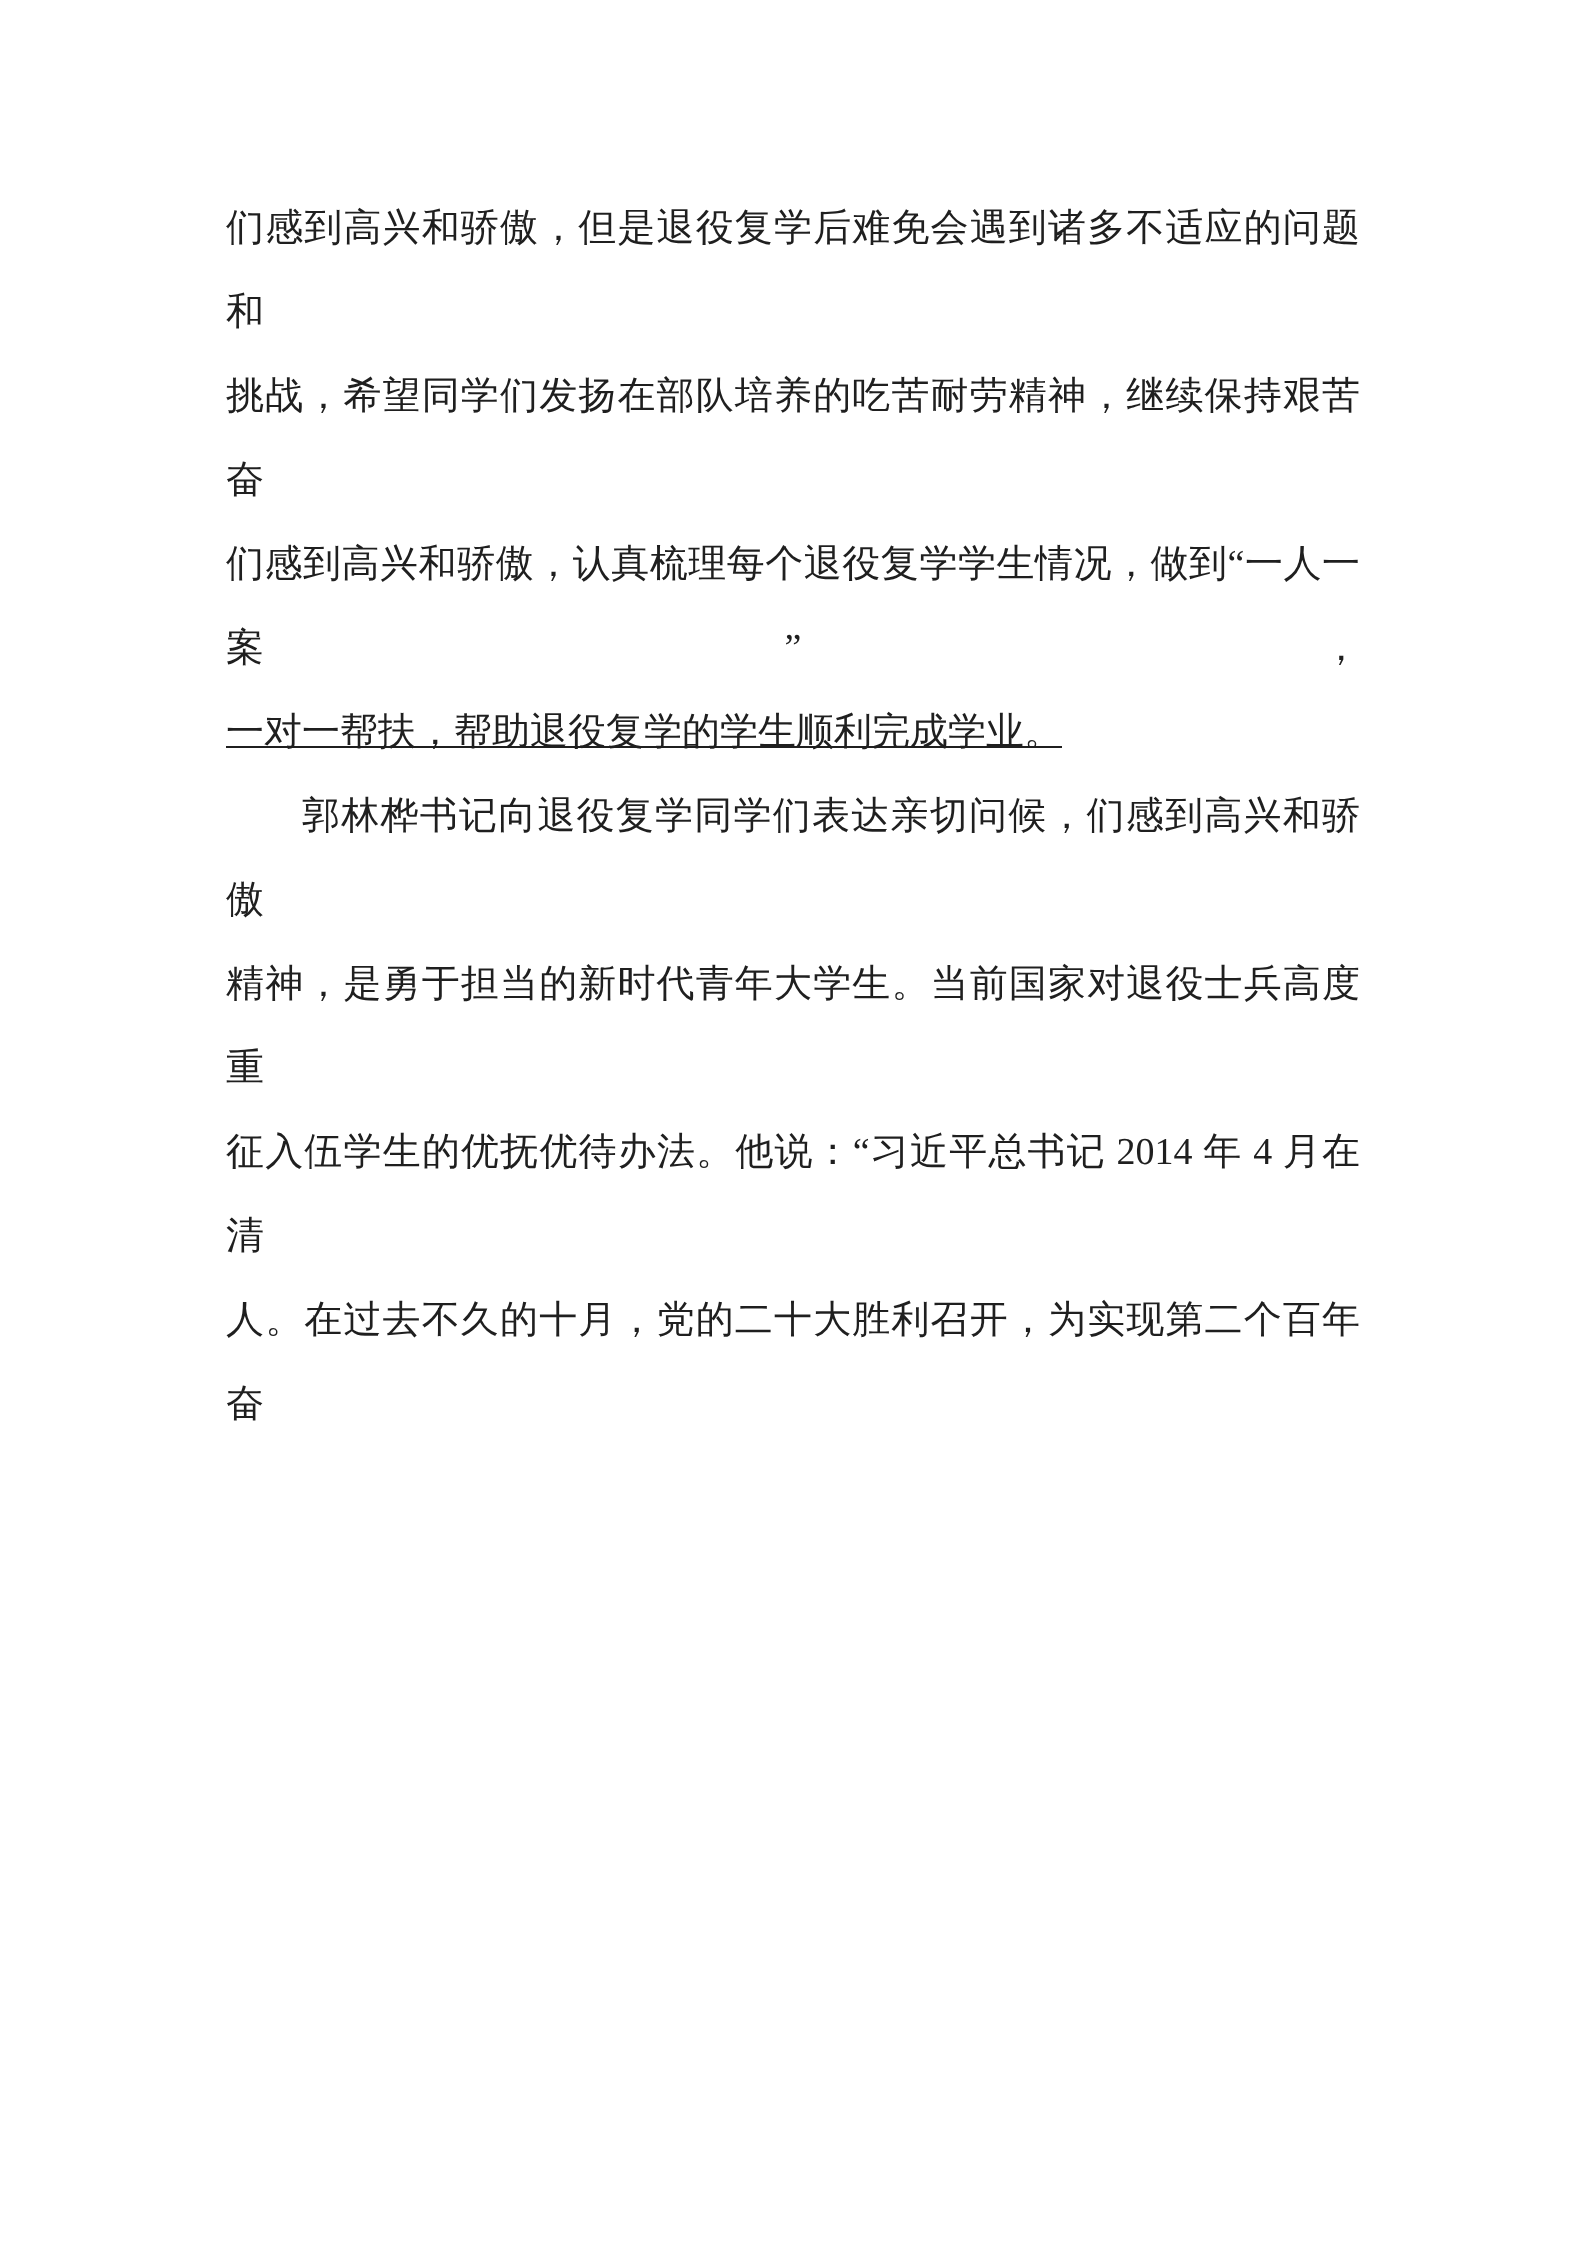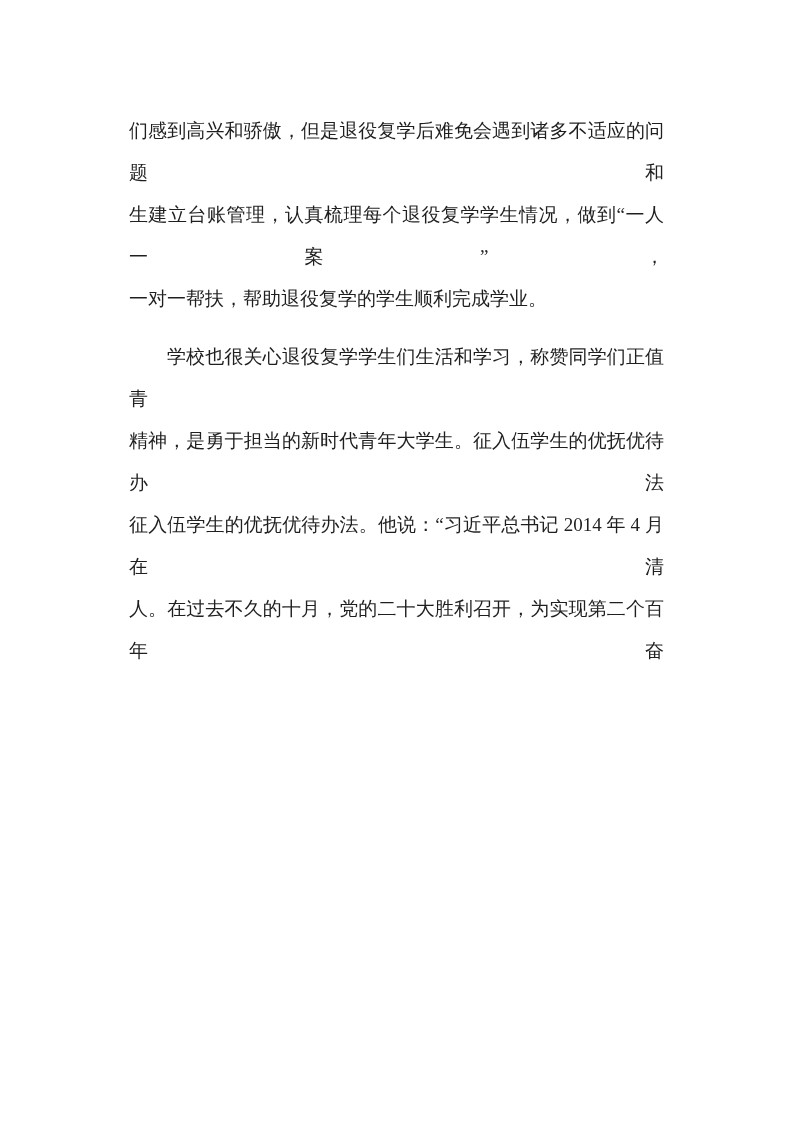--- a/index.html
+++ b/index.html
@@ -15,53 +15,55 @@
     overflow: hidden;
     box-sizing: border-box;
   }
   .text-block {
     position: absolute;
     left: 113px;
     right: 113px;
     top: 94px;
   }
   .paragraph {
-    margin: 16px;
+    margin: 0;
     padding: 0;
   }
   .line {
     font-family: "Liberation Serif", "DejaVu Serif", serif;
     font-size: 19px;
     line-height: 42px;
     color: #1f1f1f;
     text-align: justify;
     text-align-last: justify;
     white-space: normal;
   }
   .line.para-end {
     text-align-last: left;
+    text-decoration: underline;
   }
   .line.first-indent {
     text-indent: 2em;
   }
 </style>
 </head>
 <body>
 
 <div class="page">
   <div class="text-block">
 
     <p class="paragraph">
       <span class="line" style="display:block">们感到高兴和骄傲，但是退役复学后难免会遇到诸多不适应的问题和</span>
-      <span class="line" style="display:block">生建立台账管理，认真梳理每个退役复学学生情况，做到“一人一案”，</span>
+      <span class="line" style="display:block">挑战，希望同学们发扬在部队培养的吃苦耐劳精神，继续保持艰苦奋</span>
+      <span class="line" style="display:block">们感到高兴和骄傲，认真梳理每个退役复学学生情况，做到“一人一案”，</span>
       <span class="line para-end" style="display:block">一对一帮扶，帮助退役复学的学生顺利完成学业。</span>
     </p>
 
     <p class="paragraph">
-      <span class="line first-indent" style="display:block">学校也很关心退役复学学生们生活和学习，称赞同学们正值青</span>
-      <span class="line" style="display:block">精神，是勇于担当的新时代青年大学生。征入伍学生的优抚优待办法</span>
+      <span class="line first-indent" style="display:block">郭林桦书记向退役复学同学们表达亲切问候，们感到高兴和骄傲</span>
+      <span class="line" style="display:block">精神，是勇于担当的新时代青年大学生。当前国家对退役士兵高度重</span>
       <span class="line" style="display:block">征入伍学生的优抚优待办法。他说：“习近平总书记 2014 年 4 月在清</span>
       <span class="line" style="display:block">人。在过去不久的十月，党的二十大胜利召开，为实现第二个百年奋</span>
 
     </p>
 
   </div>
 </div>
 
 </body></html>

